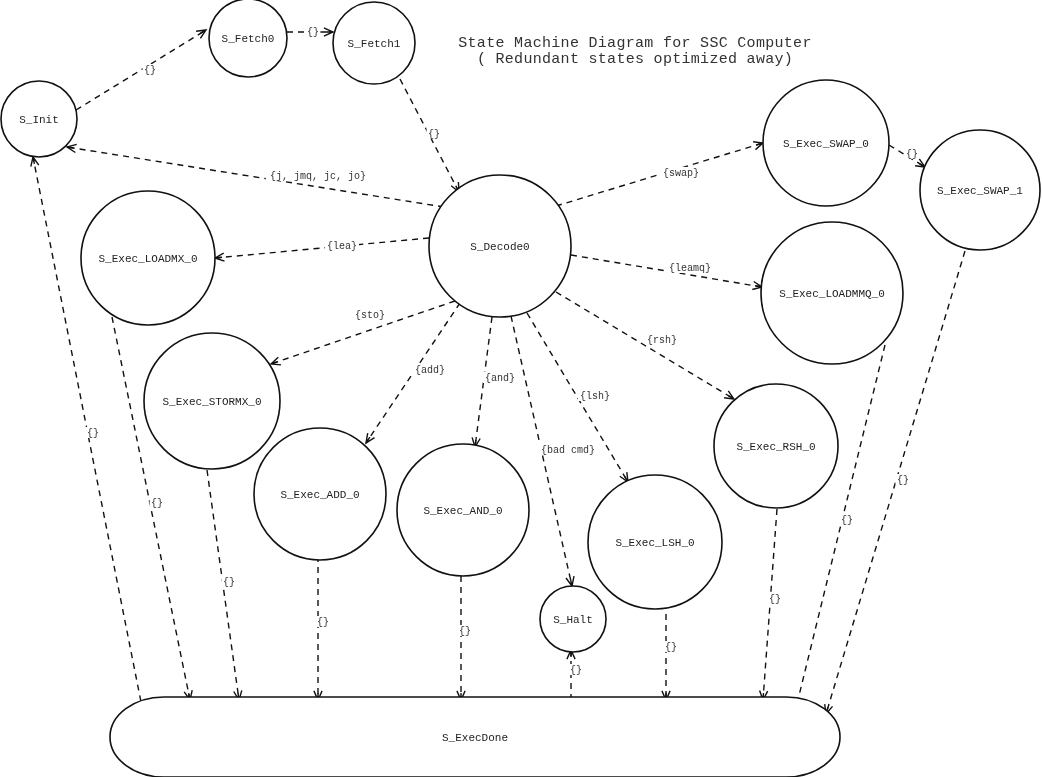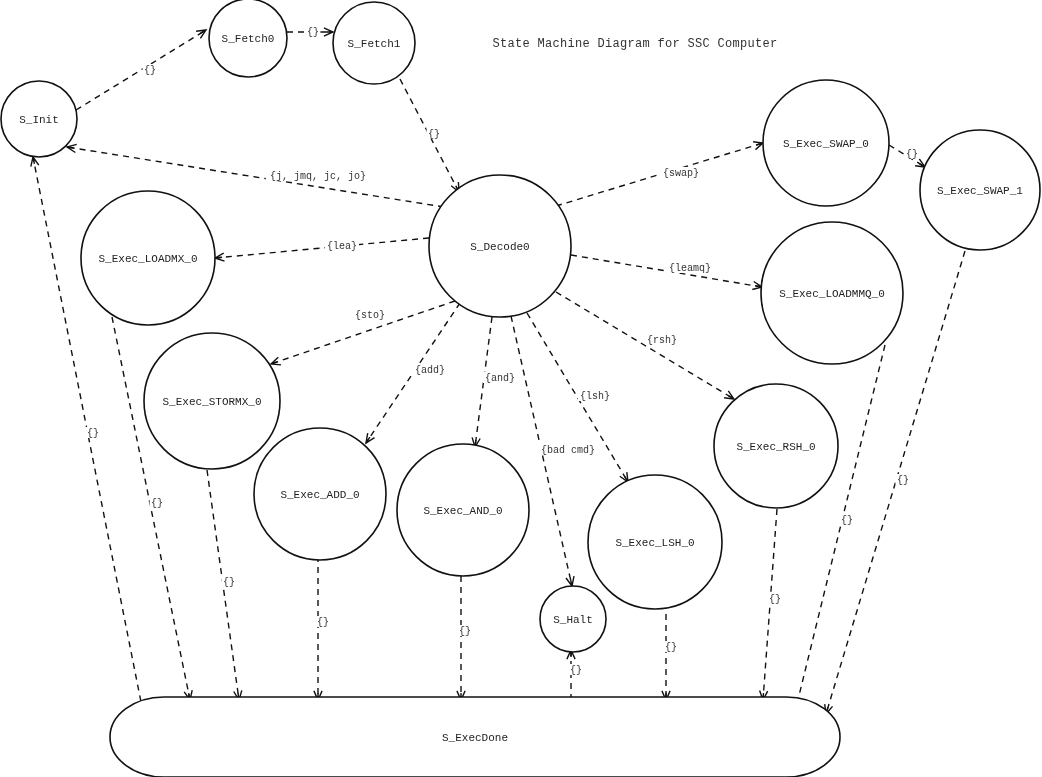--- a/index.html
+++ b/index.html
@@ -1,38 +1,39 @@
 <!DOCTYPE html>
 <html><head>
   <meta charset="utf-8">
   <style>
     html, body { margin: 0; padding: 0; background: #ffffff; }
     body { width: 1042px; height: 777px; overflow: hidden; position: relative; }
     #diagram { position: absolute; left: 0; top: 0; width: 1042px; height: 777px; }
     .title-block {
       position: absolute; left: 440px; top: 36px; width: 390px;
       font-family: "Liberation Mono", "DejaVu Sans Mono", monospace;
-      font-size: 12px; color: #333; text-align: center; line-height: 16px;
+      font-size: 15px; color: #333; text-align: center; line-height: 16px;
       letter-spacing: 0.3px;
     }
     .state-label, .edge-label {
       font-family: "Liberation Mono", "DejaVu Sans Mono", monospace;
       fill: #222;
     }
     .state-label { font-size: 11px; }
     .edge-label { font-size: 10px; fill: #333; }
     .state-shape { fill: #ffffff; stroke: #111; stroke-width: 1.6; }
     .edge-line { stroke: #111; stroke-width: 1.4; stroke-dasharray: 6 5; fill: none; }
     .arrow-head { stroke: #111; stroke-width: 1.4; fill: none; }
   </style>
 </head>
 <body>
 
 <div class="title-block">
   <div>State Machine Diagram for SSC Computer</div>
+  <div>( Redundant states optimized away)</div>
 </div>
 
 <svg id="diagram" xmlns="http://www.w3.org/2000/svg" width="1042" height="777">
   <g id="edges-layer">
       <g>
         <line x1="76" y1="110" x2="206" y2="30" class="edge-line"></line>
         <path d="M200.4,38.3 L206,30 L196.1,31.3 M206,30 L200.0,33.7" class="arrow-head"></path>
       </g>
       <g>
         <line x1="287" y1="32" x2="333" y2="32" class="edge-line"></line>

